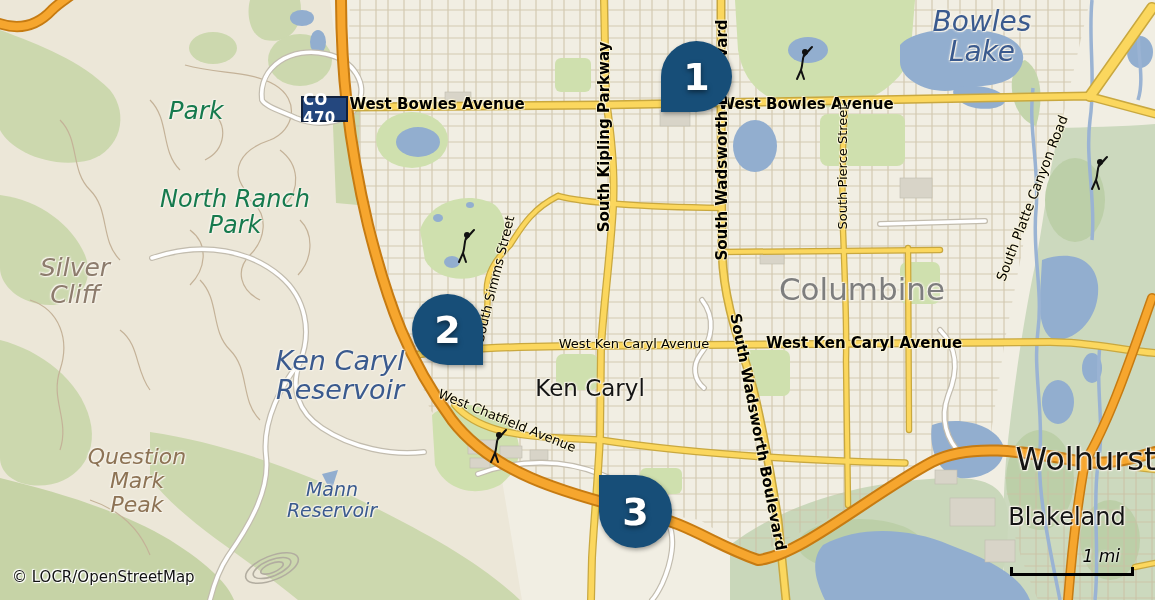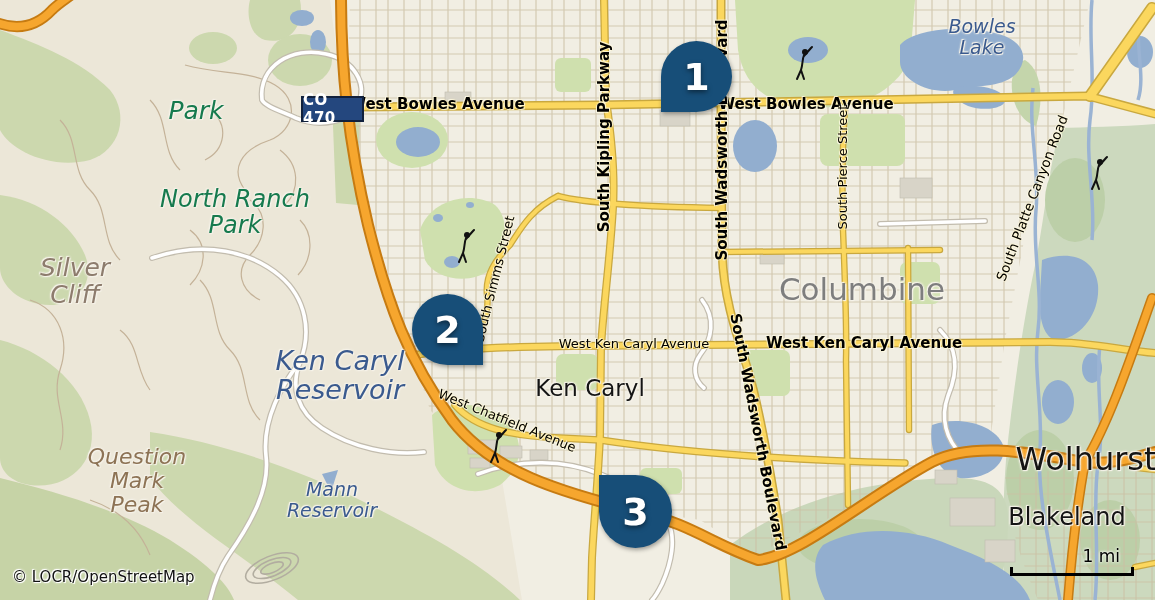--- a/index.html
+++ b/index.html
@@ -11,31 +11,31 @@
        text-shadow:0 0 3px #f6f3ea,0 0 3px #f6f3ea,1px 1px 0 rgba(246,243,234,.9),-1px -1px 0 rgba(246,243,234,.9);}
   .place-blue{color:#3a5a8e;font-style:italic;}
   .place-green{color:#167a4e;font-style:italic;}
   .place-brown{color:#8d7355;font-style:italic;}
   .place-graybrown{color:#8d7c6d;font-style:italic;}
   .city{color:#7e7e7e;}
   .town{color:#141414;}
   .road-lbl{color:#000;font-weight:bold;font-size:15px;
        text-shadow:0 0 2px #ffe98a,0 0 2px rgba(255,255,255,.9),1px 1px 0 rgba(255,255,255,.75),-1px -1px 0 rgba(255,255,255,.75);}
   .road-lbl.thin{font-weight:normal;font-size:13px;}
-  .shield{position:absolute;left:301px;top:96px;width:63px;height:26px;background:#24477e;
+  .shield{position:absolute;left:301px;top:96px;width:47px;height:26px;background:#24477e;
        border:2px solid #10203c;box-sizing:border-box;color:#fff;font-weight:bold;font-size:15px;
        display:flex;align-items:center;justify-content:center;letter-spacing:.5px;}
   .marker{position:absolute;background:#174e78;display:flex;align-items:center;justify-content:center;
        color:#fff;font-weight:bold;cursor:pointer;
        filter:drop-shadow(1px 2px 2px rgba(0,0,0,.35));}
   .marker span{font-size:38px;text-shadow:0 2px 5px rgba(0,0,0,.5);}
   #marker1{left:661px;top:41px;width:71px;height:71px;border-radius:50% 50% 50% 0;}
   #marker2{left:412px;top:294px;width:71px;height:71px;border-radius:50% 50% 0 50%;}
   #marker3{left:599px;top:475px;width:73px;height:73px;border-radius:0 50% 50% 50%;}
-  .scalebar{position:absolute;left:1010px;top:546px;width:126px;}
+  .scalebar{position:absolute;left:1010px;top:546px;width:126px;font-style:italic;}
   .scale-label{text-align:right;padding-right:16px;font-size:17px;color:#000;margin-bottom:1px;
        text-shadow:0 0 3px #fff,0 0 3px #fff;}
   .scale-line{width:124px;height:9px;border-left:3px solid #000;border-right:3px solid #000;
        border-bottom:3px solid #000;box-sizing:border-box;}
   .copyright{position:absolute;left:12px;top:568px;font-size:15px;color:#111;
        text-shadow:0 0 3px #fff,0 0 3px #fff,1px 1px 0 #fff,-1px -1px 0 #fff;}
 </style>
 </head>
 <body>
 
@@ -222,21 +222,21 @@
         <path stroke-width="7.5" d="M-5,22 C20,32 38,25 52,10 C60,2 68,-2 75,-8"></path>
       </g>
     </g>
 
     <use href="#golfer" x="800" y="72"></use>
     <use href="#golfer" x="1095" y="182"></use>
     <use href="#golfer" x="462" y="255"></use>
     <use href="#golfer" x="494" y="455"></use>
   </svg>
 
-  <div class="lbl place-blue" style="left:982px;top:37px;font-size:19px;">
+  <div class="lbl place-blue" style="left:982px;top:37px;font-size:28px;">
     <div>Bowles</div>
       <div>Lake</div>
   </div>
   <div class="lbl place-green" style="left:196px;top:110px;font-size:25px;">
       <div>Park</div>
   </div>
   <div class="lbl place-green" style="left:235px;top:213px;font-size:24px;">
     <div>North Ranch</div>
       <div>Park</div>
   </div>

